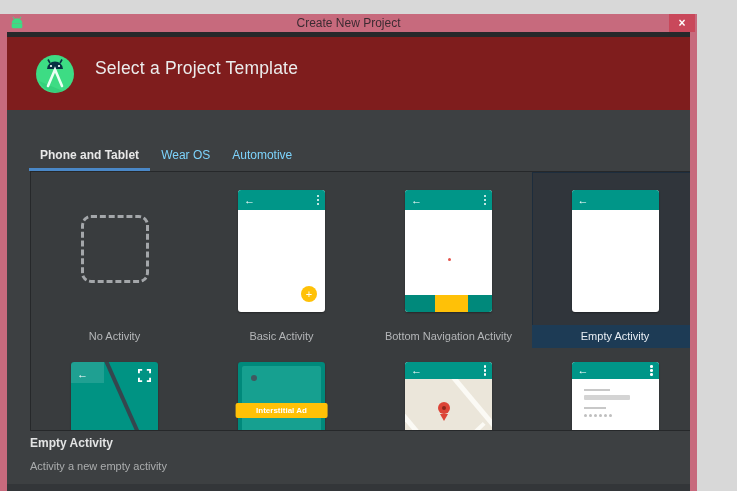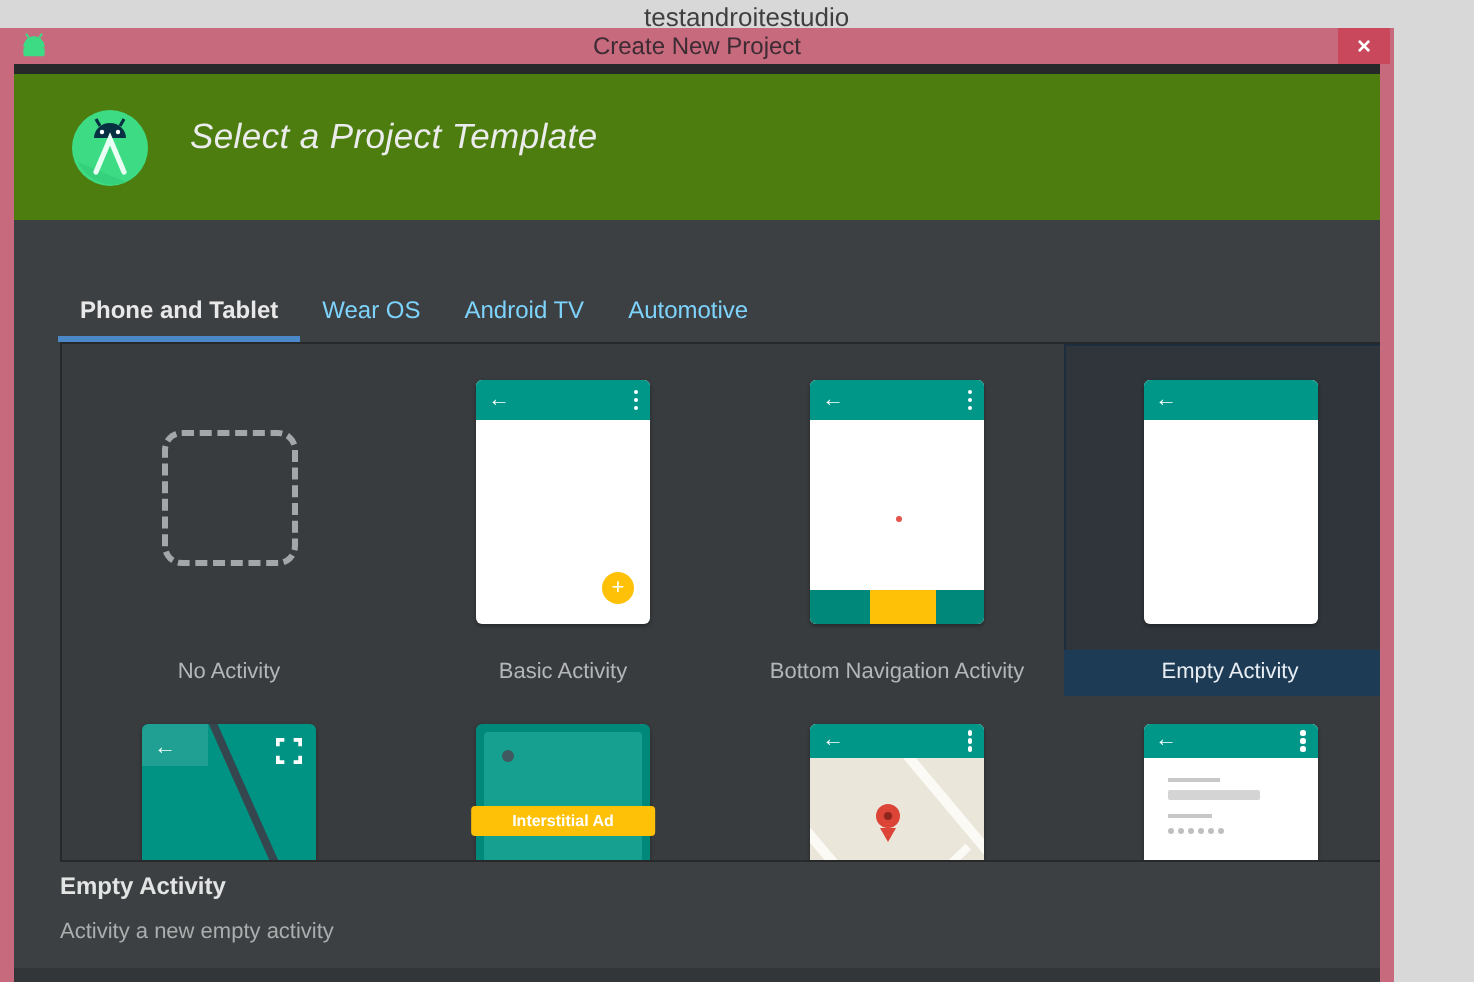--- a/index.html
+++ b/index.html
@@ -15,21 +15,21 @@
   .titlebar{position:relative;height:18px;}
   .tb-icon{position:absolute;left:9px;top:2px;}
   .tb-title{display:block;text-align:center;font-size:12px;line-height:18px;color:#3c2b32;}
   .close-btn{position:absolute;right:2px;top:0;width:26px;height:18px;background:var(--close-red,#c9485b);
     border:none;padding:0;cursor:pointer;font-family:inherit;}
   .close-btn span{color:#fff;font-size:12px;font-weight:bold;line-height:18px;display:block;text-align:center;}
 
   .body{position:relative;margin:0 7px;height:459px;background:#3d4042;overflow:hidden;}
   .body-topline{position:absolute;top:0;left:0;right:0;height:5px;background:#26282a;}
 
-  .hdr{position:absolute;top:5px;left:0;right:0;height:73px;background:#4d7c0f;display:flex;align-items:center;font-style:italic;}
+  .hdr{position:absolute;top:5px;left:0;right:0;height:73px;background:#7f1d1d;display:flex;align-items:center;}
   .logo{margin-left:29px;width:38px;height:38px;flex:0 0 auto;}
   .hdr-title{margin-left:21px;font-size:17.5px;color:#ebecec;letter-spacing:.2px;font-weight:normal;margin-top:2px;}
 
   .tabs{position:absolute;left:22px;top:110px;height:30px;display:flex;}
   .tab{padding:0 11px;font-size:12px;line-height:26px;color:#7dd3fc;position:relative;cursor:pointer;}
   .tab.active{color:#e8e8e8;font-weight:bold;}
   .tab.active::after{content:"";position:absolute;left:0;right:0;bottom:1px;height:3px;background:var(--tab-underline-blue,#4a88c7);}
 
   .list{position:absolute;left:23px;top:139px;width:688px;height:260px;background:#393c3e;
     border:1px solid #26282a;box-sizing:border-box;overflow:hidden;}
@@ -99,23 +99,20 @@
 
   .f-title{position:absolute;left:23px;top:404px;font-size:12px;font-weight:bold;color:#e3e4e4;}
   .f-desc{position:absolute;left:23px;top:428px;font-size:11px;color:#abadae;}
   .f-strip{position:absolute;left:0;right:0;bottom:0;height:7px;background:#333639;}
 </style>
 </head>
 <body>
 
 <div class="screen">
 
-  <div class="bg-titlebar">
-    <span class="bg-title">testandroitestudio</span>
-  </div>
 
   <div class="win">
     <div class="titlebar">
       <svg class="tb-icon" width="16" height="13" viewBox="0 0 24 19">
         <path d="M4,11 a8,8 0 0 1 16,0 z" fill="#3ddc84"></path>
         <rect x="4" y="11" width="16" height="7" rx="2" fill="#3ddc84"></rect>
         <line x1="8" y1="4" x2="6" y2="1" stroke="#3ddc84" stroke-width="1.5"></line>
         <line x1="16" y1="4" x2="18" y2="1" stroke="#3ddc84" stroke-width="1.5"></line>
       </svg>
       <span class="tb-title">Create New Project</span>
@@ -137,21 +134,20 @@
           <circle cx="15" cy="11" r="1.1" fill="#ffffff"></circle>
           <circle cx="23" cy="11" r="1.1" fill="#ffffff"></circle>
           <path d="M12,31 L19,14.5 L26,31" stroke="#eafff3" stroke-width="2.6" fill="none" stroke-linecap="round"></path>
         </svg>
         <h1 class="hdr-title">Select a Project Template</h1>
       </div>
 
       <div class="tabs">
         <div class="tab active"><span>Phone and Tablet</span></div>
         <div class="tab"><span>Wear OS</span></div>
-        <div class="tab"><span>Android TV</span></div>
         <div class="tab"><span>Automotive</span></div>
       </div>
 
       <div class="list">
 
         <div class="cell c1">
           <div class="thumb">
             <div class="dashed-square"></div>
           </div>
           <div class="clabel">No Activity</div>

